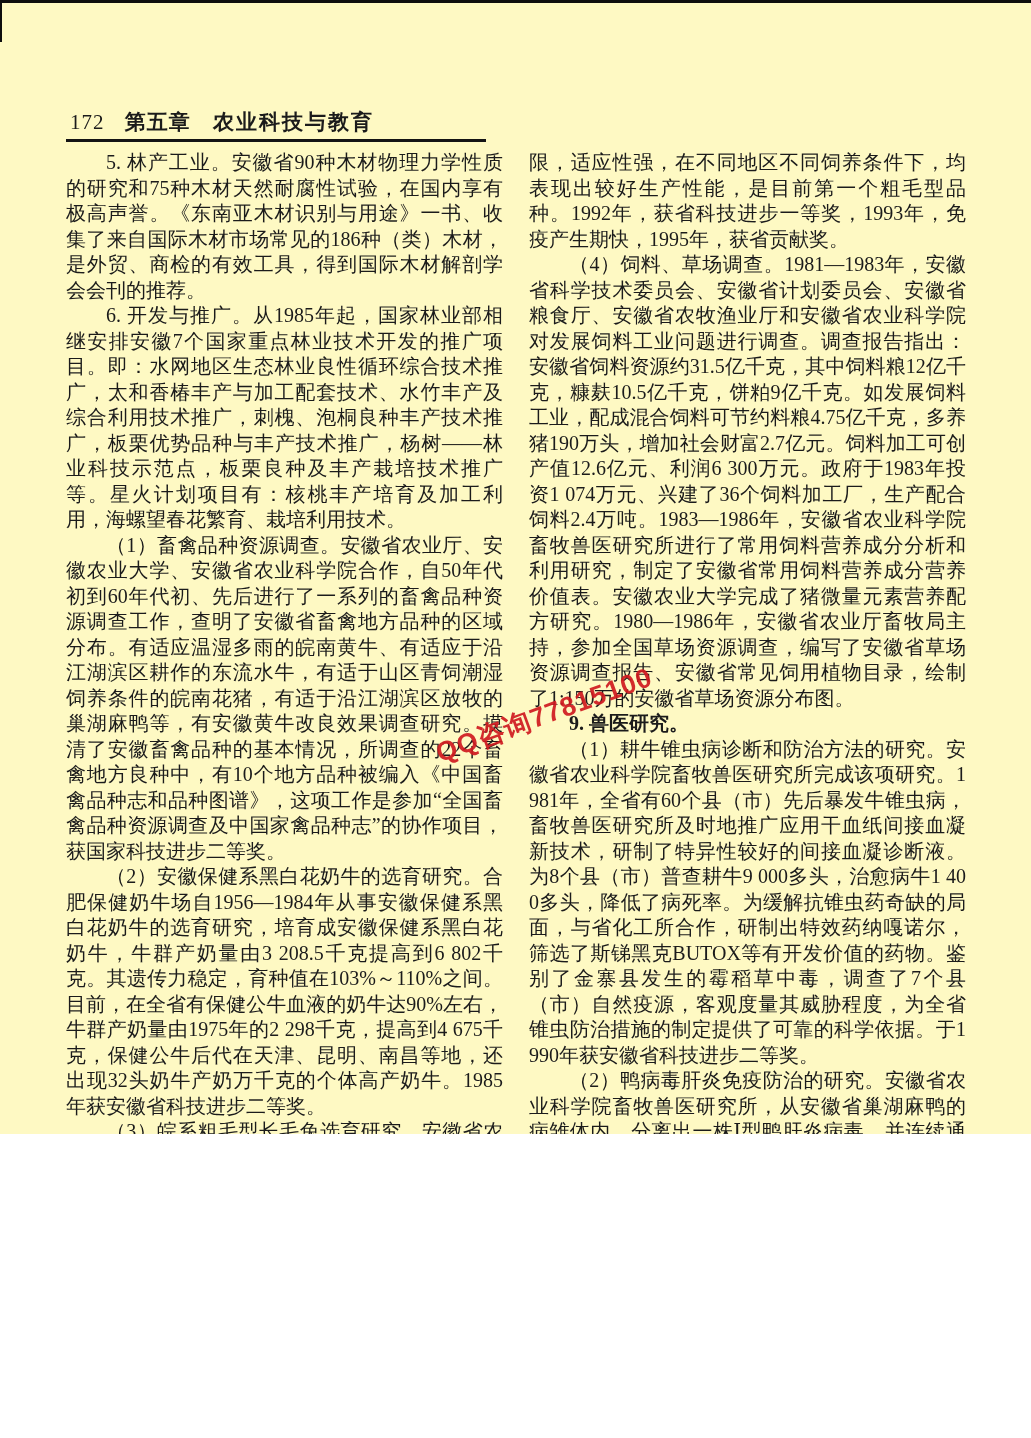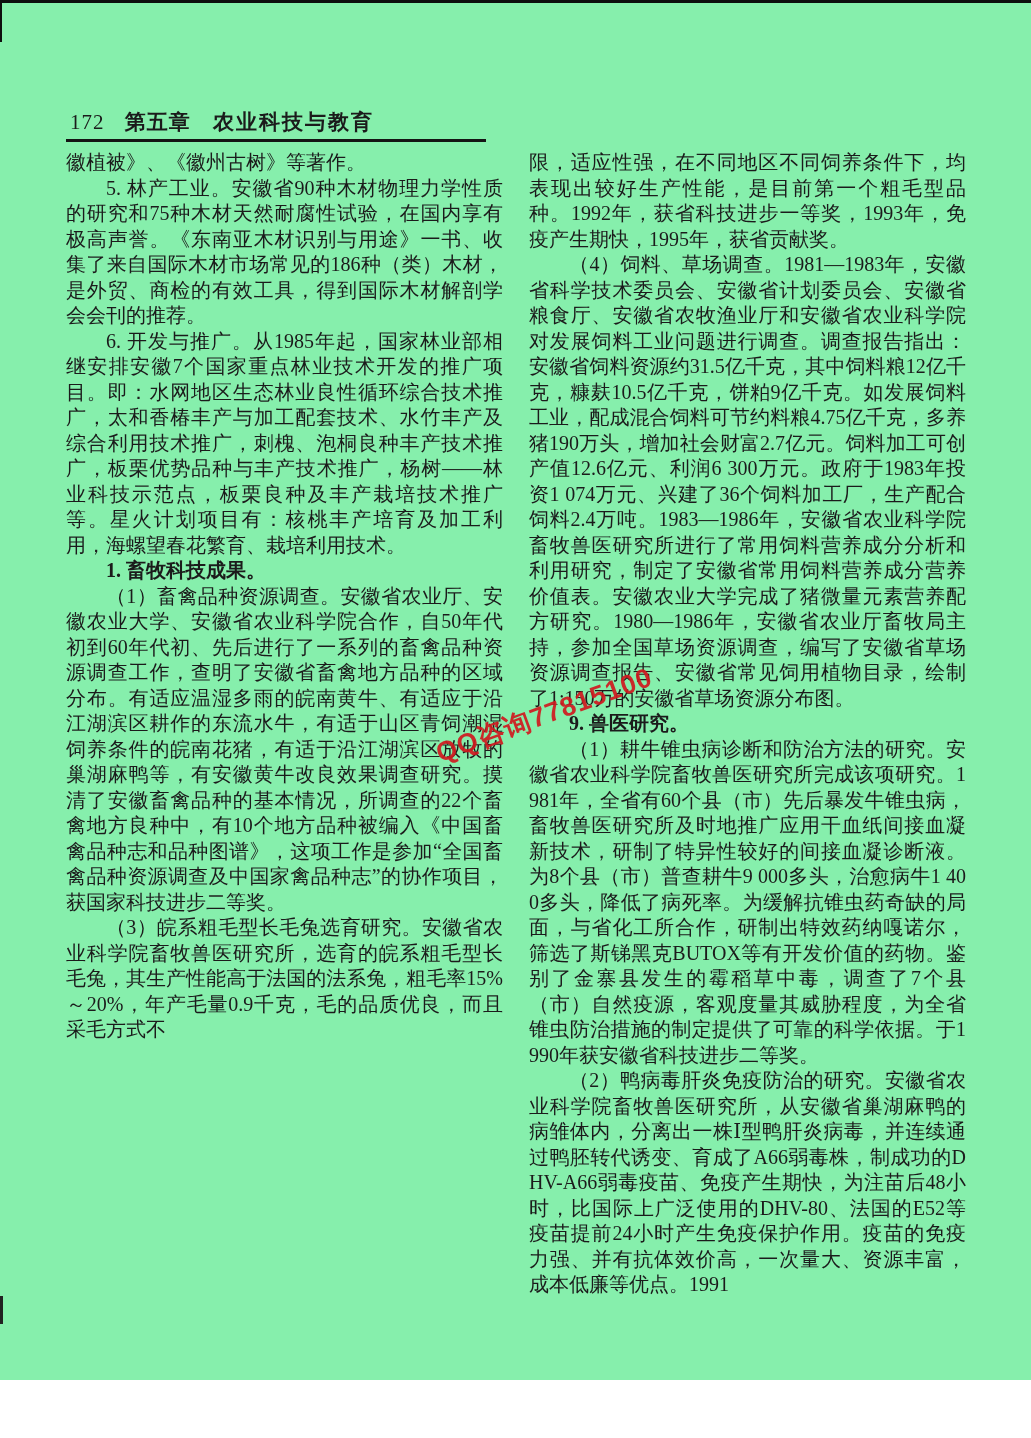--- a/index.html
+++ b/index.html
@@ -1,19 +1,19 @@
 <!DOCTYPE html>
 <html lang="zh"><head>
 <meta charset="utf-8">
 <style>
   html,body { margin:0; padding:0; background:#ffffff; }
   .page {
     position:relative;
-    width:1031px; height:1380px;
-    background:#86efac;
+    width:1031px; height:1134px;
+    background:#fef9c3;
     overflow:hidden;
     font-family:"Liberation Serif","DejaVu Serif",serif;
     color:#1b1b1b;
   }
   
   .scan-top   { position:absolute; top:0; left:0; width:1031px; height:3px; background:#0e0e0e; }
   .scan-left-a{ position:absolute; top:0; left:0; width:2px; height:42px; background:#0e0e0e; }
   .scan-left-b{ position:absolute; top:1296px; left:0; width:3px; height:28px; background:#222; }
   .scan-left-c{ position:absolute; top:1384px; left:0; width:3px; height:24px; background:#222; }
 
@@ -67,25 +67,24 @@
   <div class="header">
     <span class="pageno">172</span>
     <span class="chap">第五章</span>
     <span class="title">农业科技与教育</span>
   </div>
   <div class="header-rule"></div>
 
   <div class="columns">
 
     <div class="col">
-      <p>徽植被》、《徽州古树》等著作。</p>
       <p class="ind">5. 林产工业。安徽省90种木材物理力学性质的研究和75种木材天然耐腐性试验，在国内享有极高声誉。《东南亚木材识别与用途》一书、收集了来自国际木材市场常见的186种（类）木材，是外贸、商检的有效工具，得到国际木材解剖学会会刊的推荐。</p>
       <p class="ind">6. 开发与推广。从1985年起，国家林业部相继安排安徽7个国家重点林业技术开发的推广项目。即：水网地区生态林业良性循环综合技术推广，太和香椿丰产与加工配套技术、水竹丰产及综合利用技术推广，刺槐、泡桐良种丰产技术推广，板栗优势品种与丰产技术推广，杨树——林业科技示范点，板栗良种及丰产栽培技术推广等。星火计划项目有：核桃丰产培育及加工利用，海螺望春花繁育、栽培利用技术。</p>
-      <p class="ind bold">1. 畜牧科技成果。</p>
       <p class="ind">（1）畜禽品种资源调查。安徽省农业厅、安徽农业大学、安徽省农业科学院合作，自50年代初到60年代初、先后进行了一系列的畜禽品种资源调查工作，查明了安徽省畜禽地方品种的区域分布。有适应温湿多雨的皖南黄牛、有适应于沿江湖滨区耕作的东流水牛，有适于山区青饲潮湿饲养条件的皖南花猪，有适于沿江湖滨区放牧的巢湖麻鸭等，有安徽黄牛改良效果调查研究。摸清了安徽畜禽品种的基本情况，所调查的22个畜禽地方良种中，有10个地方品种被编入《中国畜禽品种志和品种图谱》，这项工作是参加“全国畜禽品种资源调查及中国家禽品种志”的协作项目，获国家科技进步二等奖。</p>
+      <p class="ind">（2）安徽保健系黑白花奶牛的选育研究。合肥保健奶牛场自1956—1984年从事安徽保健系黑白花奶牛的选育研究，培育成安徽保健系黑白花奶牛，牛群产奶量由3 208.5千克提高到6 802千克。其遗传力稳定，育种值在103%～110%之间。目前，在全省有保健公牛血液的奶牛达90%左右，牛群产奶量由1975年的2 298千克，提高到4 675千克，保健公牛后代在天津、昆明、南昌等地，还出现32头奶牛产奶万千克的个体高产奶牛。1985年获安徽省科技进步二等奖。</p>
       <p class="ind">（3）皖系粗毛型长毛兔选育研究。安徽省农业科学院畜牧兽医研究所，选育的皖系粗毛型长毛兔，其生产性能高于法国的法系兔，粗毛率15%～20%，年产毛量0.9千克，毛的品质优良，而且采毛方式不</p>
     </div>
 
     <div class="col">
       <p>限，适应性强，在不同地区不同饲养条件下，均表现出较好生产性能，是目前第一个粗毛型品种。1992年，获省科技进步一等奖，1993年，免疫产生期快，1995年，获省贡献奖。</p>
       <p class="ind">（4）饲料、草场调查。1981—1983年，安徽省科学技术委员会、安徽省计划委员会、安徽省粮食厅、安徽省农牧渔业厅和安徽省农业科学院对发展饲料工业问题进行调查。调查报告指出：安徽省饲料资源约31.5亿千克，其中饲料粮12亿千克，糠麸10.5亿千克，饼粕9亿千克。如发展饲料工业，配成混合饲料可节约料粮4.75亿千克，多养猪190万头，增加社会财富2.7亿元。饲料加工可创产值12.6亿元、利润6 300万元。政府于1983年投资1 074万元、兴建了36个饲料加工厂，生产配合饲料2.4万吨。1983—1986年，安徽省农业科学院畜牧兽医研究所进行了常用饲料营养成分分析和利用研究，制定了安徽省常用饲料营养成分营养价值表。安徽农业大学完成了猪微量元素营养配方研究。1980—1986年，安徽省农业厅畜牧局主持，参加全国草场资源调查，编写了安徽省草场资源调查报告、安徽省常见饲用植物目录，绘制了1:150万的安徽省草场资源分布图。</p>
       <p class="ind bold">9. 兽医研究。</p>
       <p class="ind">（1）耕牛锥虫病诊断和防治方法的研究。安徽省农业科学院畜牧兽医研究所完成该项研究。1981年，全省有60个县（市）先后暴发牛锥虫病，畜牧兽医研究所及时地推广应用干血纸间接血凝新技术，研制了特异性较好的间接血凝诊断液。为8个县（市）普查耕牛9 000多头，治愈病牛1 400多头，降低了病死率。为缓解抗锥虫药奇缺的局面，与省化工所合作，研制出特效药纳嘎诺尔，筛选了斯锑黑克BUTOX等有开发价值的药物。鉴别了金寨县发生的霉稻草中毒，调查了7个县（市）自然疫源，客观度量其威胁程度，为全省锥虫防治措施的制定提供了可靠的科学依据。于1990年获安徽省科技进步二等奖。</p>
       <p class="ind">（2）鸭病毒肝炎免疫防治的研究。安徽省农业科学院畜牧兽医研究所，从安徽省巢湖麻鸭的病雏体内，分离出一株Ⅰ型鸭肝炎病毒，并连续通过鸭胚转代诱变、育成了A66弱毒株，制成功的DHV-A66弱毒疫苗、免疫产生期快，为注苗后48小时，比国际上广泛使用的DHV-80、法国的E52等疫苗提前24小时产生免疫保护作用。疫苗的免疫力强、并有抗体效价高，一次量大、资源丰富，成本低廉等优点。1991</p>
     </div>

